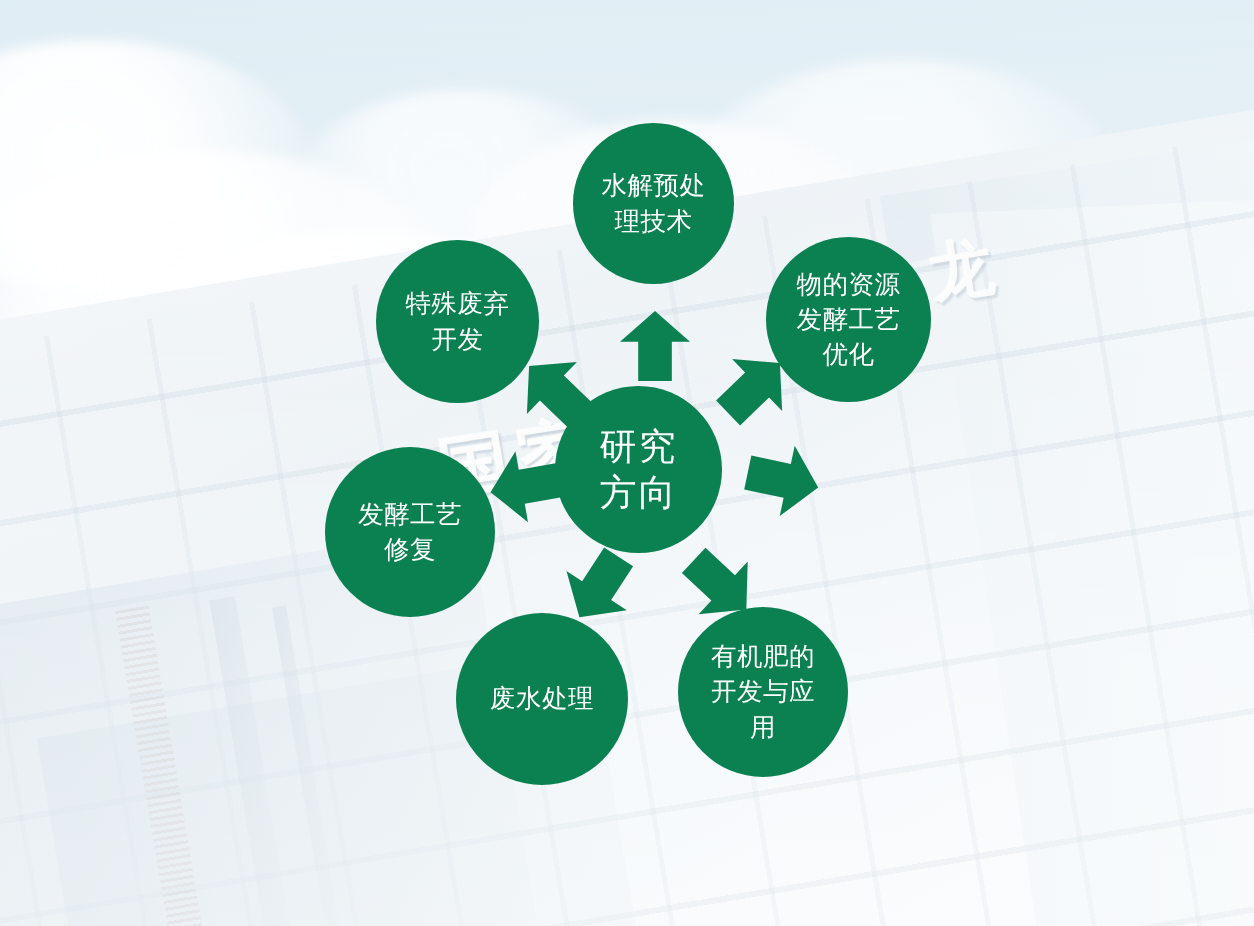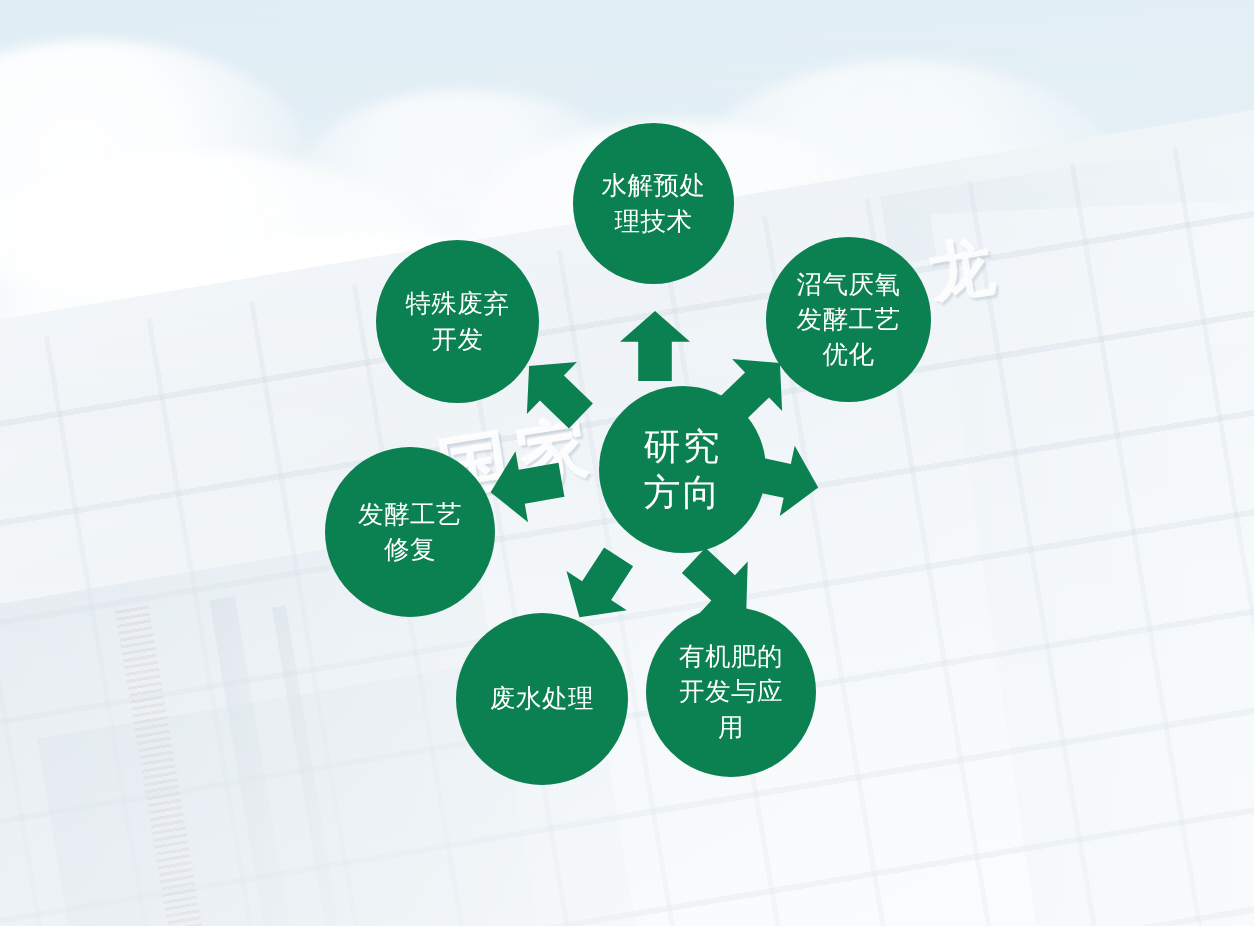--- a/index.html
+++ b/index.html
@@ -206,34 +206,34 @@
     align-items: center;
     justify-content: center;
     text-align: center;
     line-height: 1.38;
     box-sizing: border-box;
     user-select: none;
   }
   .node .label { padding: 0 10px; white-space: pre-line; }
 
   .node-center {
-    left: 599px; top: 386px;
+    left: 555px; top: 386px;
     width: 167px; height: 167px;
     font-size: 37px;
     font-weight: 400;
     letter-spacing: 2px;
   }
   .node-center .label { line-height: 1.22; }
 
   .node-sat { font-size: 25.5px; font-weight: 400; letter-spacing: 0.5px; }
 
   .node-top      { left: 573px; top: 123px;  width: 161px; height: 161px; }
   .node-tr       { left: 766px; top: 237px;  width: 165px; height: 165px; }
   .node-right    { left: 806px; top: 446px;  width: 169px; height: 169px; }
-  .node-br       { left: 646px; top: 607px;  width: 170px; height: 170px; }
+  .node-br       { left: 678px; top: 607px;  width: 170px; height: 170px; }
   .node-bottom   { left: 456px; top: 613px;  width: 172px; height: 172px; }
   .node-left     { left: 325px; top: 447px;  width: 170px; height: 170px; }
   .node-tl       { left: 376px; top: 240px;  width: 163px; height: 163px; }
 
   
   .arrow { position: absolute; }
   .arrow svg { display: block; overflow: visible; }
 
   .ar-up    { left: 620px; top: 310px;  width: 70px;  height: 72px; }
   .ar-upr   { left: 718px; top: 352px;  width: 72px;  height: 72px; transform: rotate(46deg); }
@@ -318,21 +318,21 @@
         <polygon points="50,0 100,44 74,44 74,100 26,100 26,44 0,44" fill="#0b8050"></polygon>
       </svg>
     </div>
 
     <div class="node node-sat node-top">
       <span class="label">水解预处
 理技术</span>
     </div>
 
     <div class="node node-sat node-tr">
-      <span class="label">沼气厌氧
+      <span class="label">物的资源
 发酵工艺
 优化</span>
     </div>
 
 
     <div class="node node-sat node-br">
       <span class="label">有机肥的
 开发与应
 用</span>
     </div>

